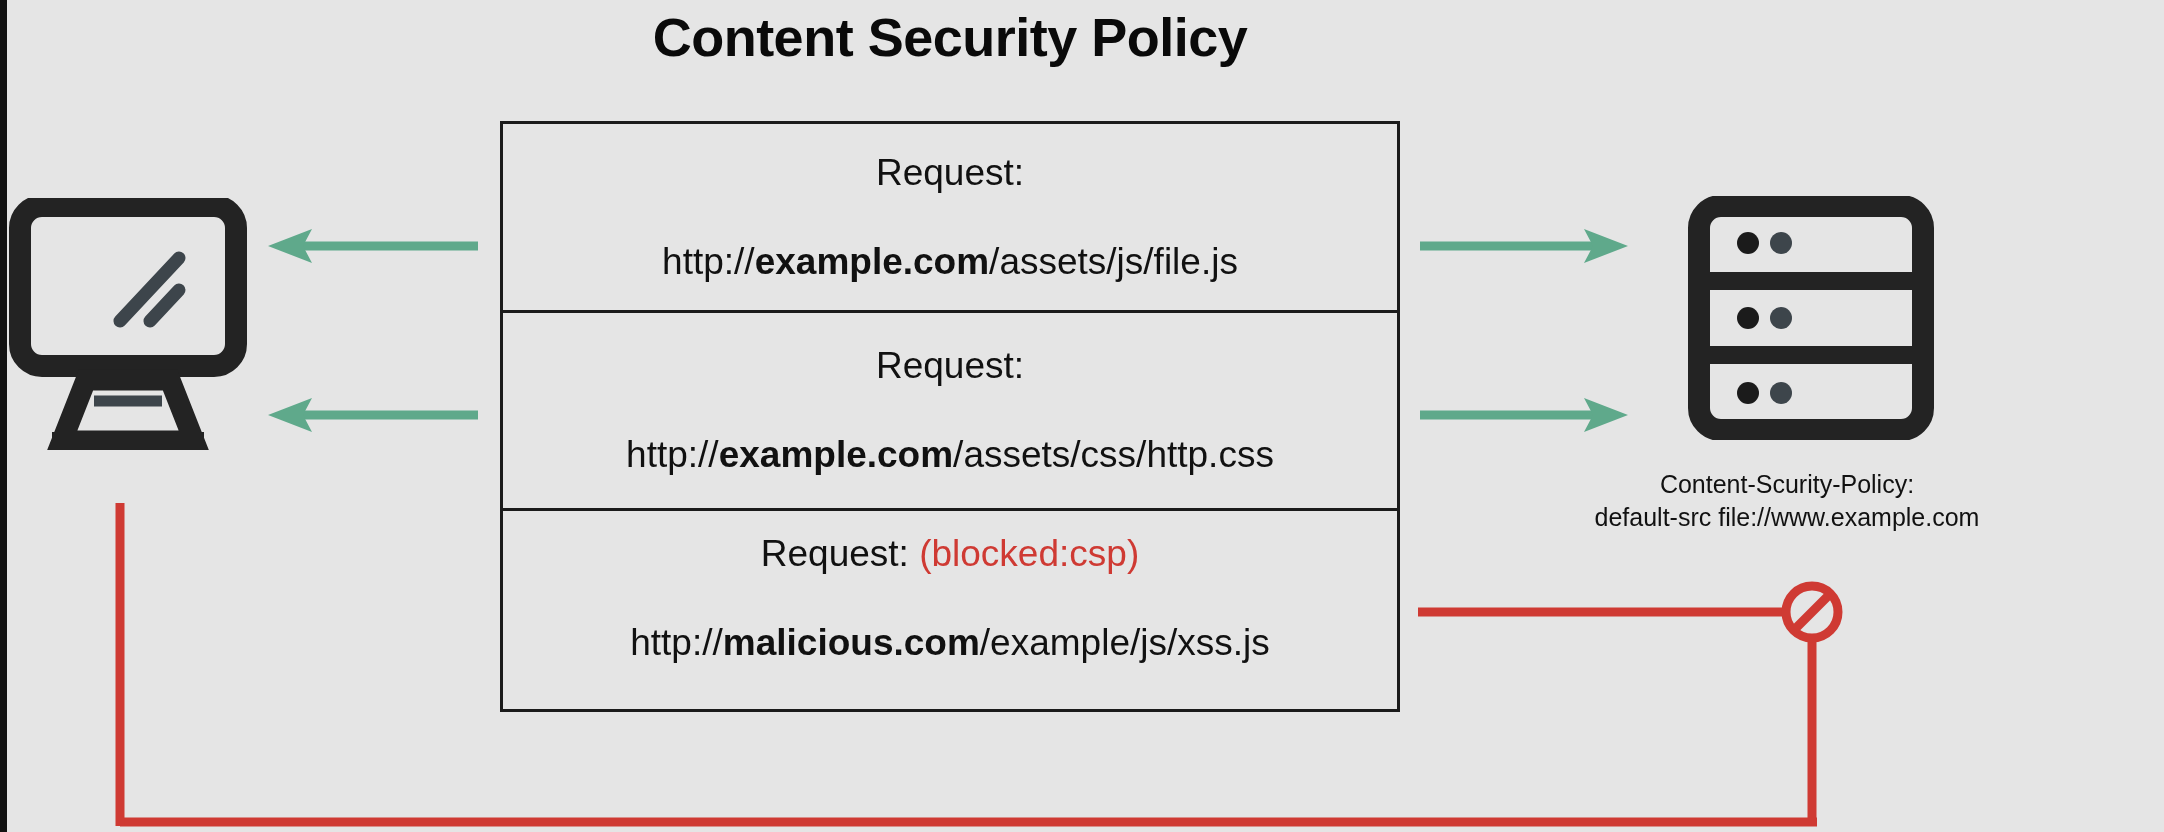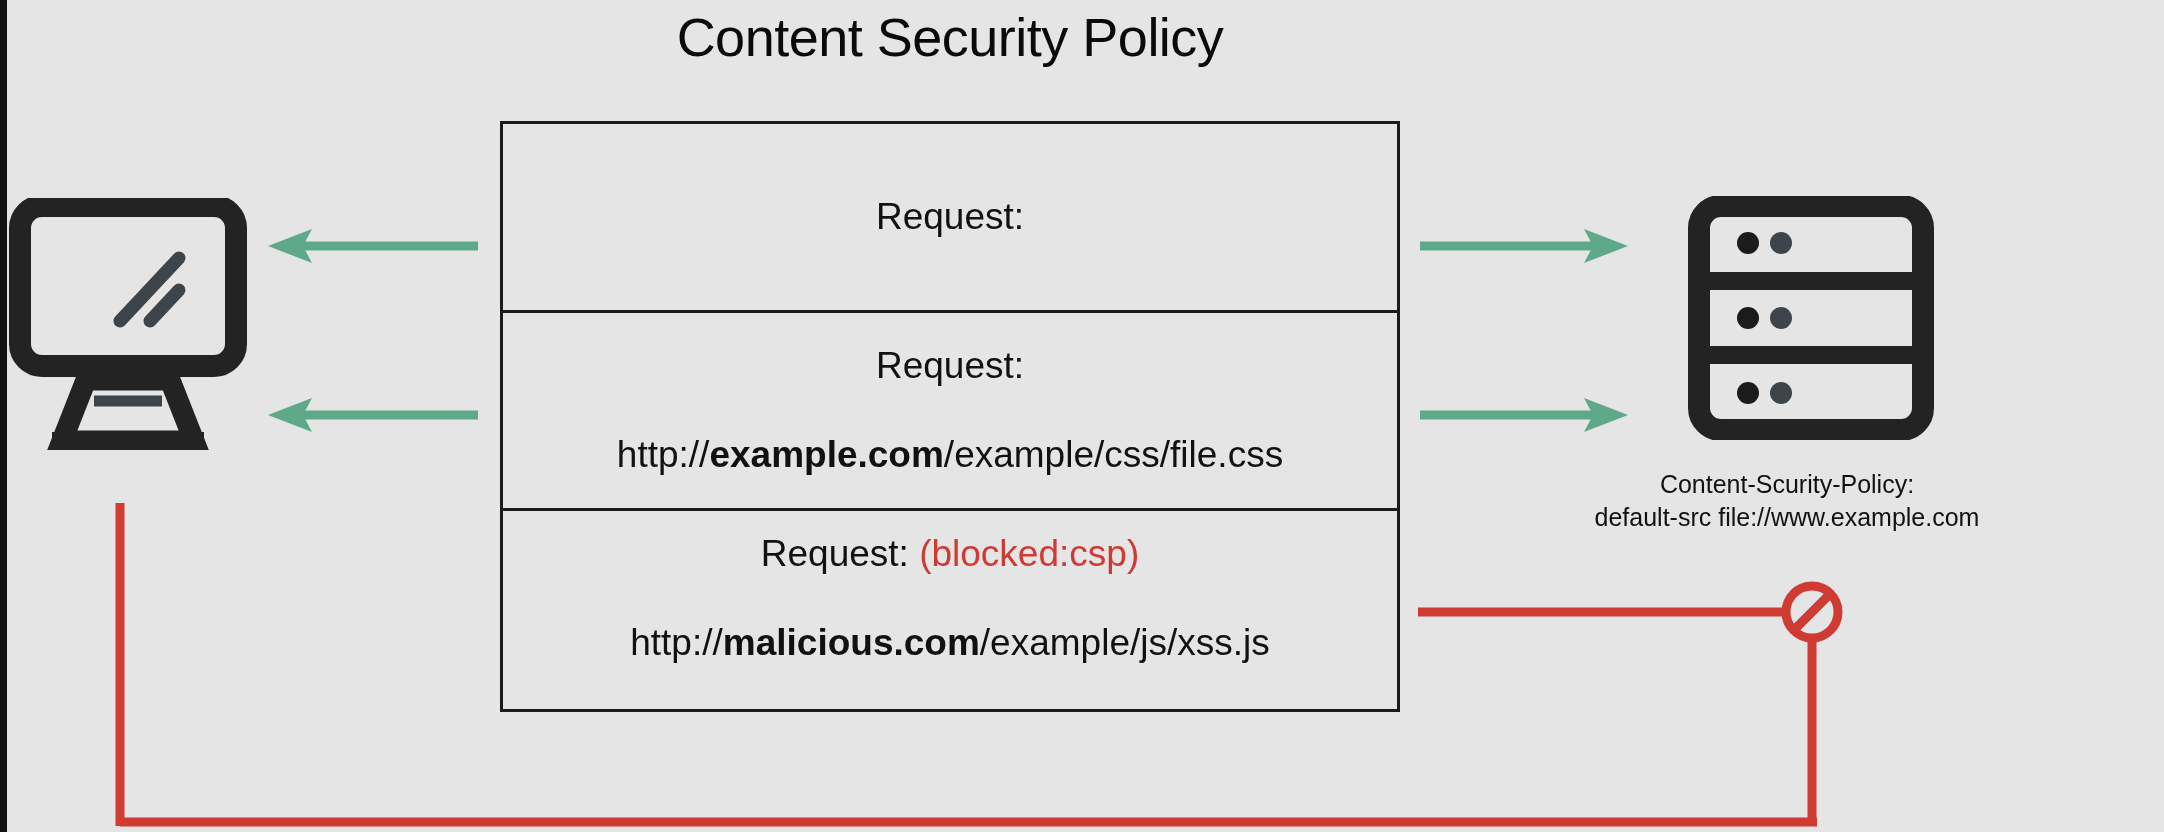--- a/index.html
+++ b/index.html
@@ -30,21 +30,21 @@
   }
 
   
   #diagram-title {
     position: absolute;
     left: 0;
     top: 6px;
     width: 1900px;
     text-align: center;
     font-size: 54px;
-    font-weight: normal;
+    font-weight: bold;
     color: #0a0a0a;
     letter-spacing: -0.5px;
     white-space: nowrap;
   }
 
   
   #request-table {
     position: absolute;
     left: 500px;
     top: 121px;
@@ -165,25 +165,26 @@
 
   <div id="server-policy-caption">
     <div>Content-Scurity-Policy:</div>
     <div><span>default-src file://</span><span class="pol-strong">www.example.com</span></div>
   </div>
 
   <div id="request-table">
 
     <div class="request-row" id="request-row-0">
       <div class="req-line1"><span>Request:</span></div>
+      <div class="req-line2"><span>http://</span><span class="req-strong">example.com</span><span>/assets/js/file.js</span></div>
     </div>
 
     <div class="request-row" id="request-row-1">
       <div class="req-line1"><span>Request:</span></div>
-      <div class="req-line2"><span>http://</span><span class="req-strong">example.com</span><span>/example/css/file.css</span></div>
+      <div class="req-line2"><span>http://</span><span class="req-strong">example.com</span><span>/assets/css/http.css</span></div>
     </div>
 
     <div class="request-row" id="request-row-2">
       <div class="req-line1"><span>Request:</span>&nbsp;<span class="req-blocked">(blocked:csp)</span></div>
       <div class="req-line2"><span>http://</span><span class="req-strong">malicious.com</span><span>/example/js/xss.js</span></div>
     </div>
 
   </div>
 
   <svg id="arrow-layer" viewBox="0 0 2164 832" xmlns="http://www.w3.org/2000/svg">

